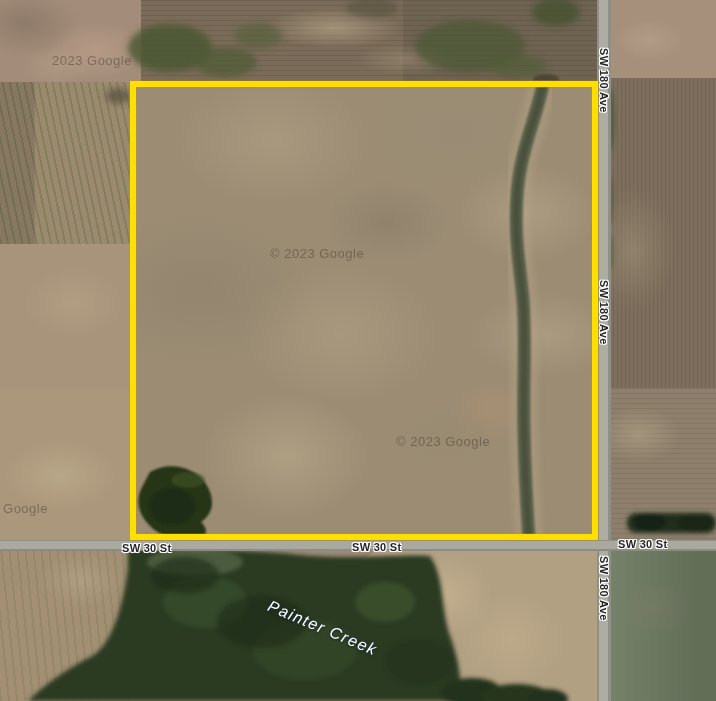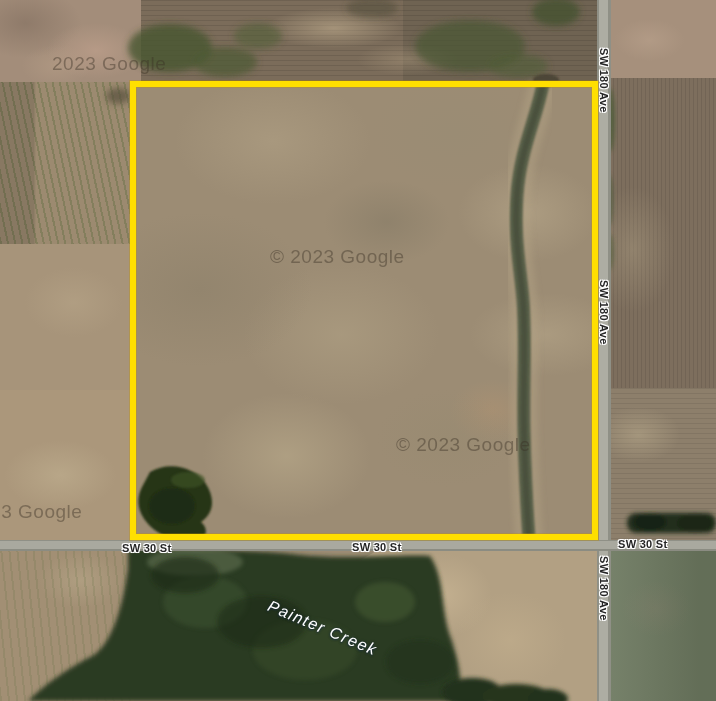--- a/index.html
+++ b/index.html
@@ -101,21 +101,21 @@
   .road-label{position:absolute;z-index:5;font-size:11px;font-weight:bold;color:#262626;
     letter-spacing:.3px;white-space:nowrap;
     text-shadow:-1px -1px 0 #fff,1px -1px 0 #fff,-1px 1px 0 #fff,1px 1px 0 #fff,0 0 2px #fff;}
   .vertical{writing-mode:vertical-rl;}
   #creek-label{position:absolute;left:272px;top:597px;z-index:5;
     font-size:16px;font-style:italic;color:#fff;letter-spacing:1.5px;
     transform:rotate(23deg);transform-origin:left top;white-space:nowrap;
     text-shadow:0 1px 2px rgba(25,45,60,.95),0 0 3px rgba(25,45,60,.7);}
 
   
-  .wm{position:absolute;z-index:6;font-size:19px;letter-spacing:.5px;
+  .wm{position:absolute;z-index:6;font-size:13px;letter-spacing:.5px;
     color:rgba(58,48,36,.42);white-space:nowrap;text-align:right;}
 </style>
 </head>
 <body>
 
 <div class="map">
 
   <div class="field" id="f-tl"></div>
   <div class="field" id="f-top"></div>
   <div class="field" id="f-tr"></div>

